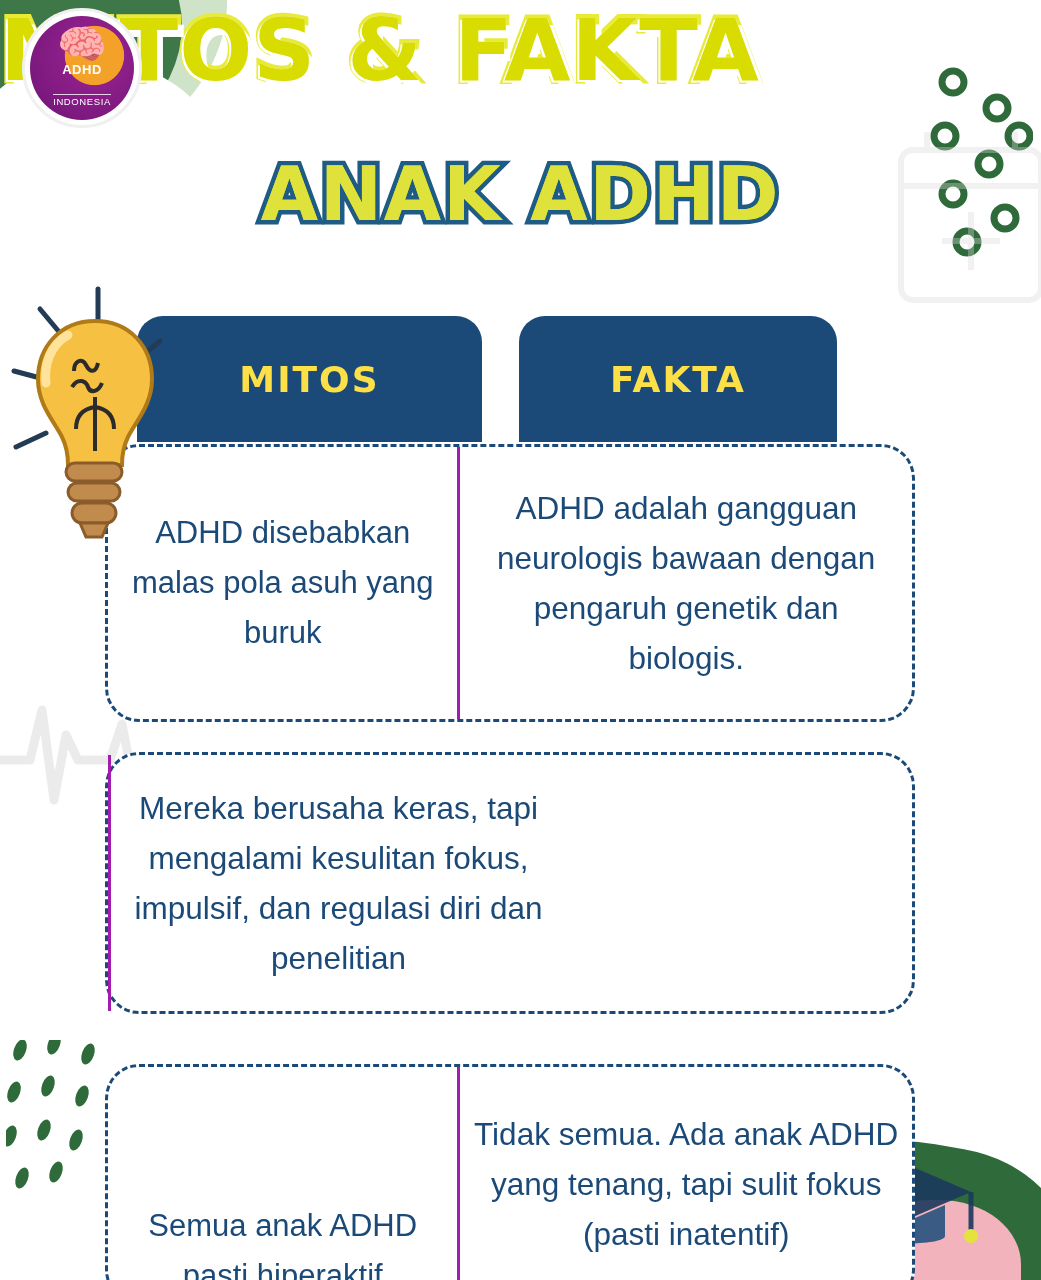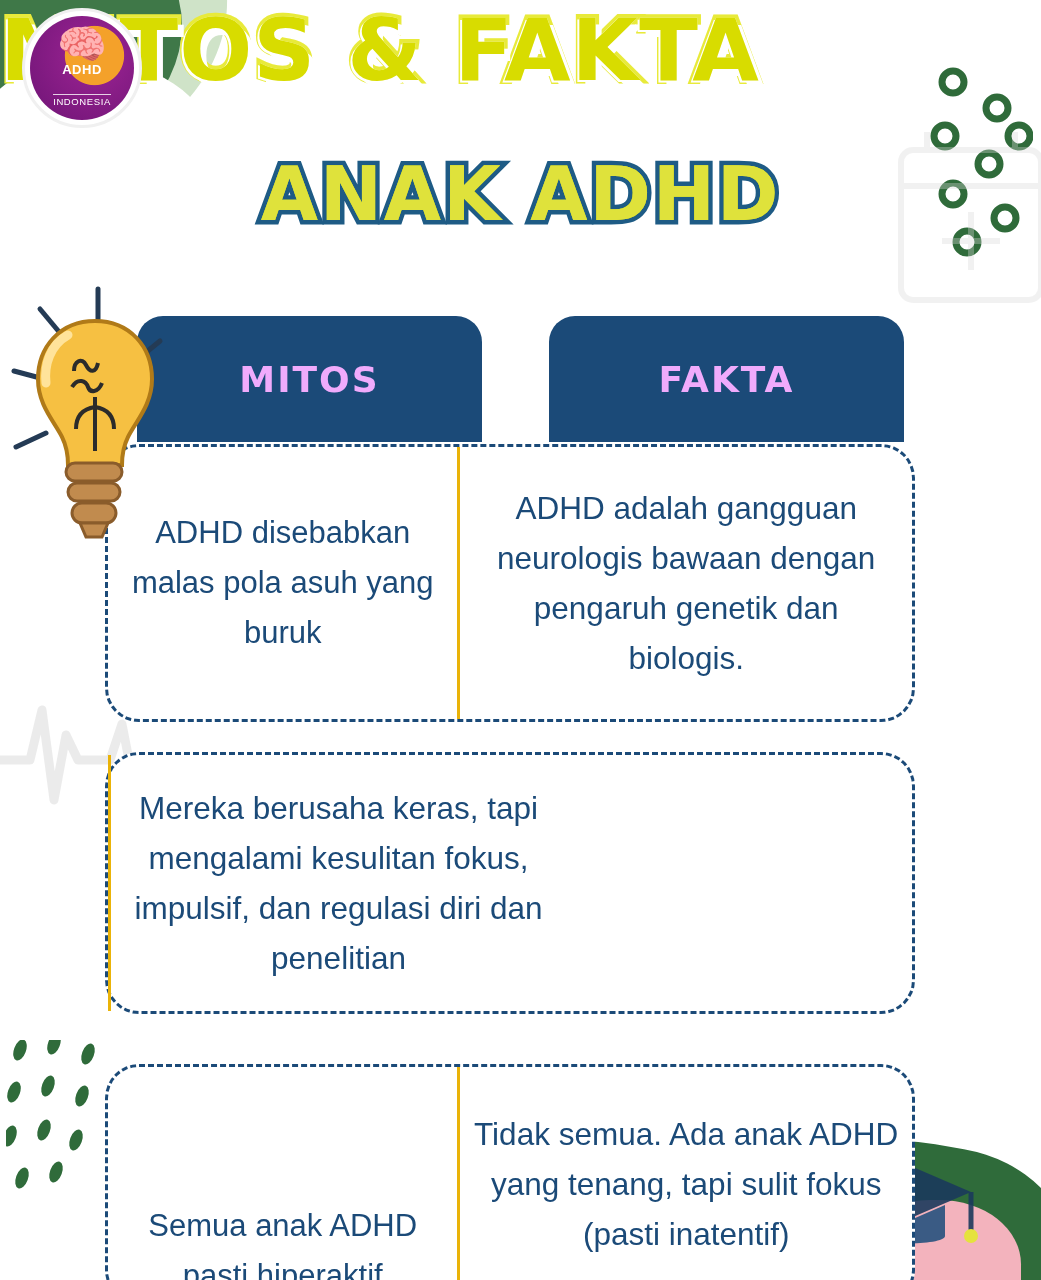--- a/index.html
+++ b/index.html
@@ -157,23 +157,23 @@
   
   .hdr {
     position: absolute; top: 316px;
     height: 126px;
     background: #1b4a78;
     border-radius: 26px 26px 0 0;
     display: flex; align-items: center; justify-content: center;
     z-index: 2;
   }
   .hdr-mitos { left: 137px; width: 345px; }
-  .hdr-fakta { left: 549px; width: 355px; }
+  .hdr-fakta { left: 519px; width: 318px; }
   .hdr span {
-    color: #f0abfc;
+    color: #fde047;
     font-family: "DejaVu Sans", sans-serif;
     font-weight: 900;
     font-size: 36px;
     letter-spacing: 2px;
   }
 
   
   .row {
     position: absolute; left: 105px;
     width: 810px;
@@ -189,21 +189,21 @@
   .row-3 { top: 1064px; height: 240px; }
 
   .cell {
     display: flex; align-items: center; justify-content: center;
     text-align: center;
     color: #1b4a78;
     font-family: "Liberation Sans", sans-serif;
     padding: 6px 12px;
   }
   .cell-mitos { width: 352px; }
-  .cell-fakta { width: 458px; border-left: 3px solid #eab308; }
+  .cell-fakta { width: 458px; border-left: 3px solid #a21caf; }
   .cell p { font-size: 31px; line-height: 50px; }
   .cell-fakta p { font-size: 31.5px; }
 
   .row-3 .cell-mitos { align-items: flex-end; padding-bottom: 0; }
   .row-3 .cell-fakta { align-items: center; }
 </style>
 </head>
 <body>
 
 <div id="poster">

